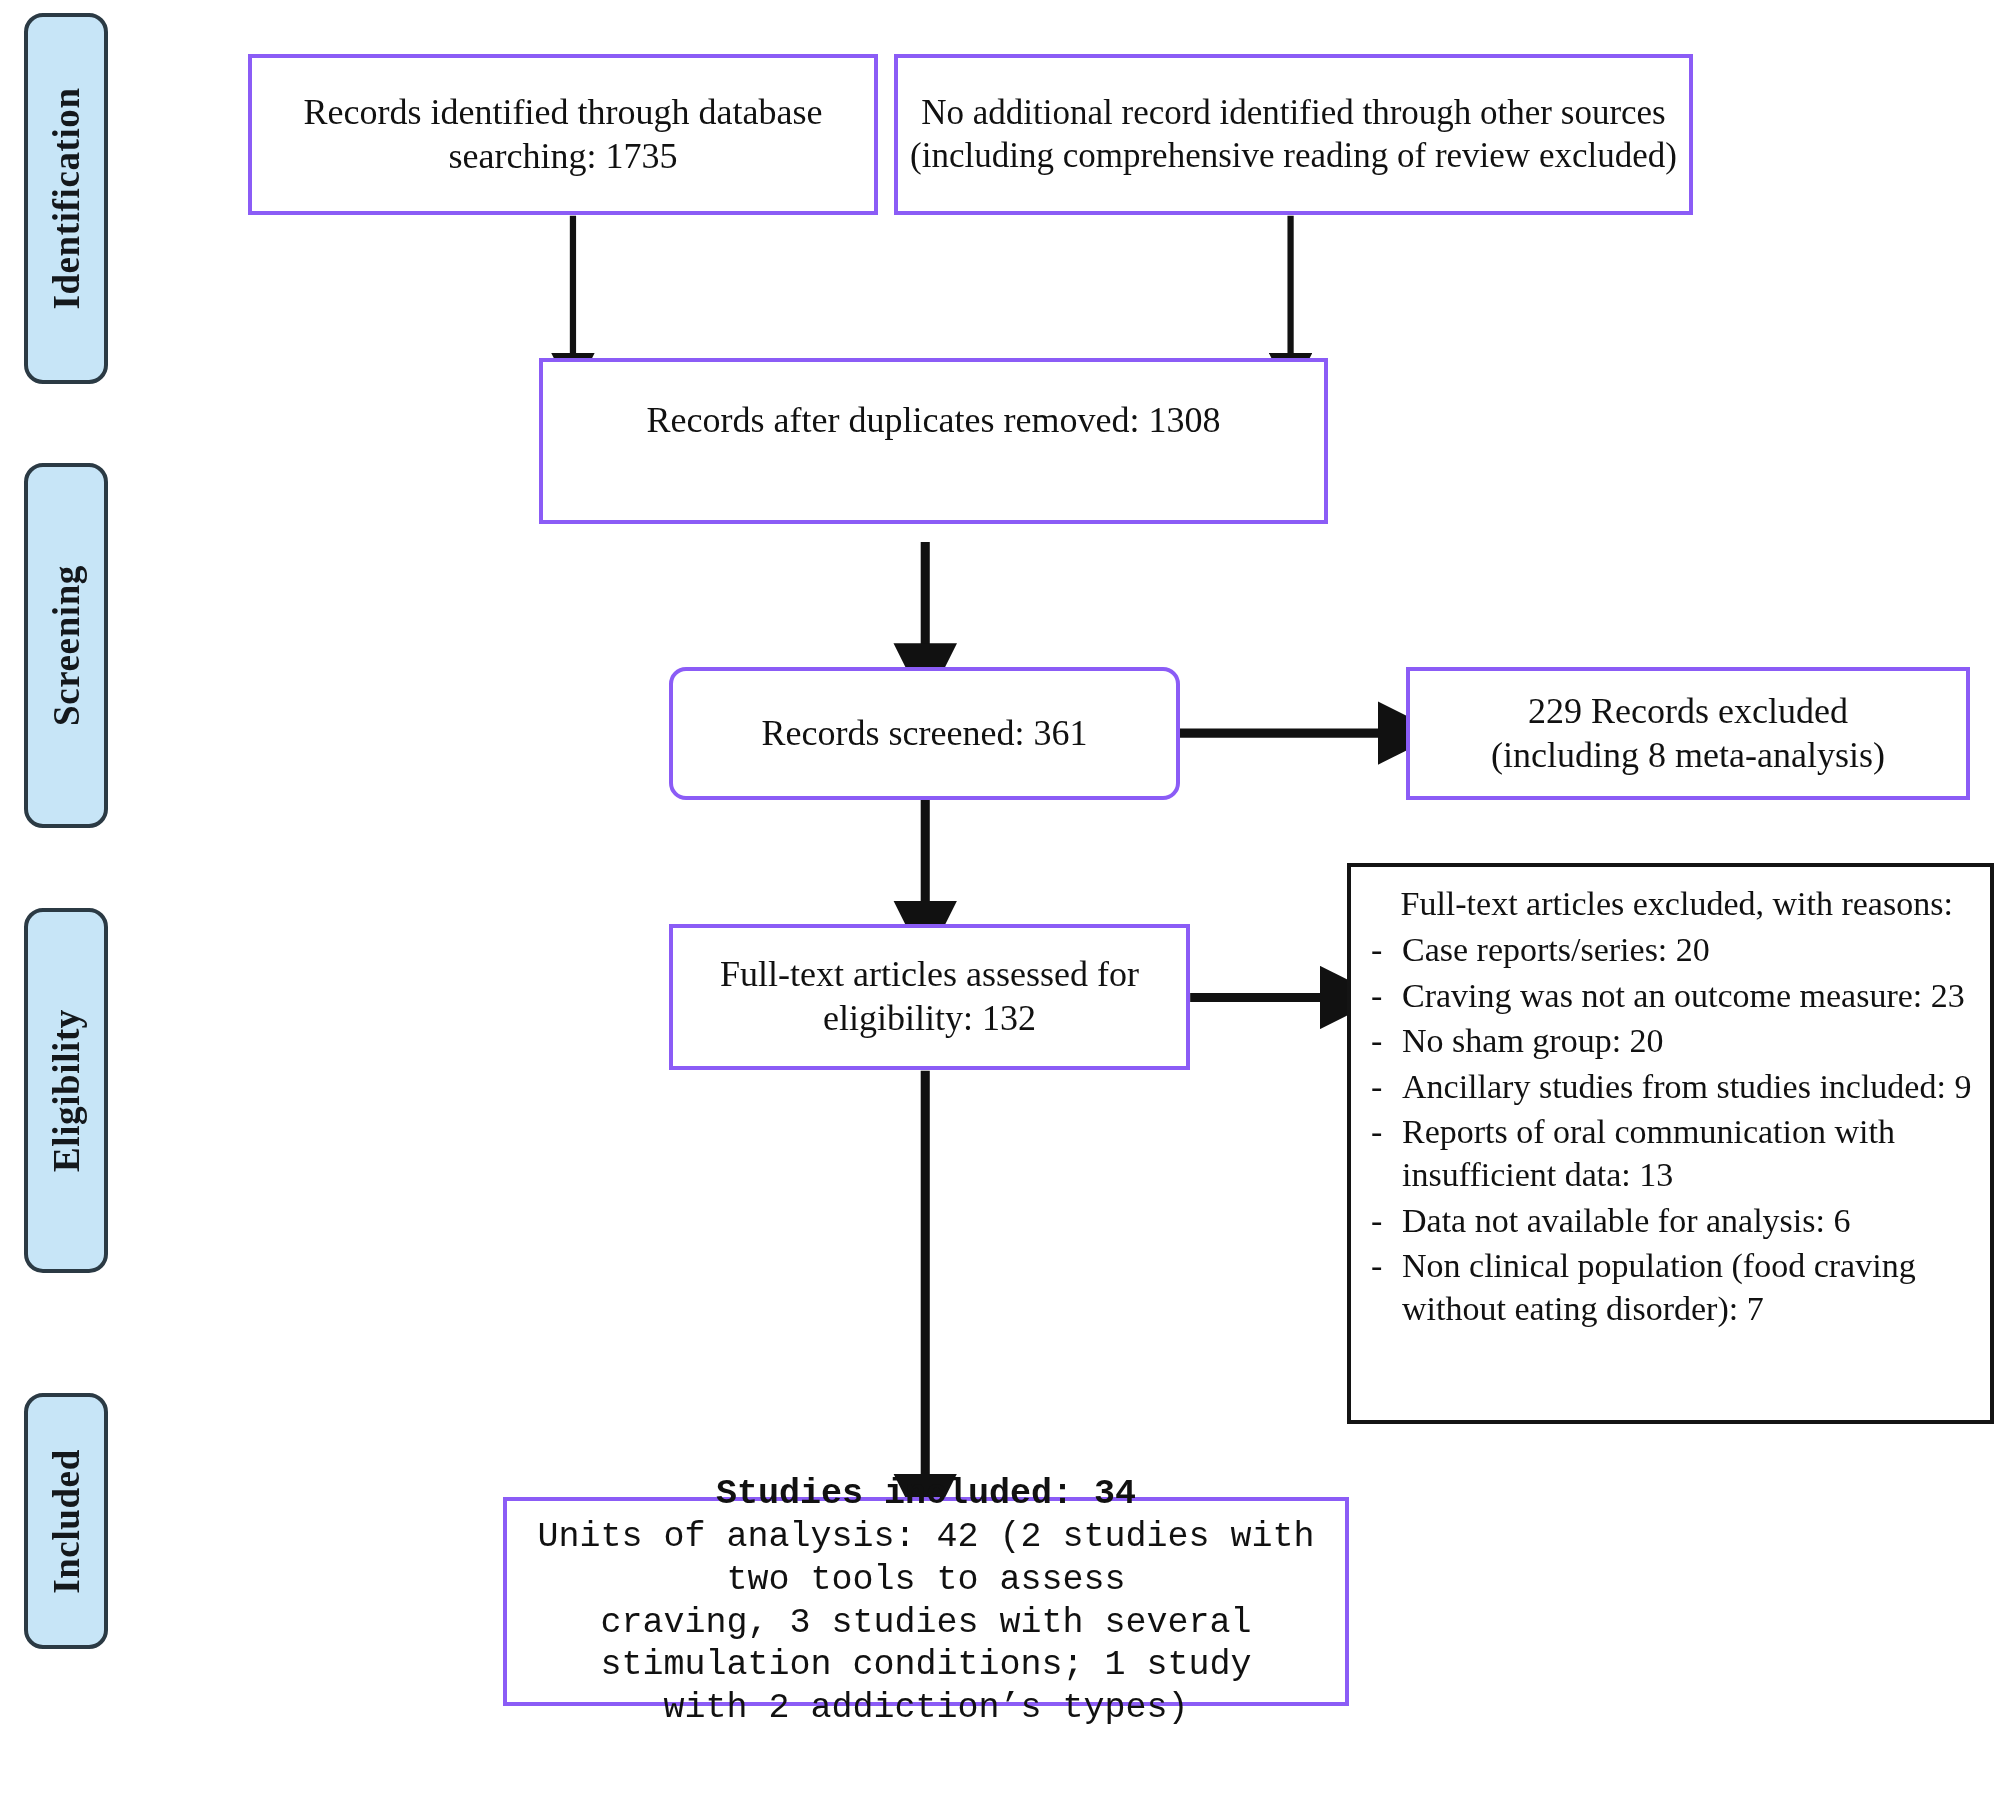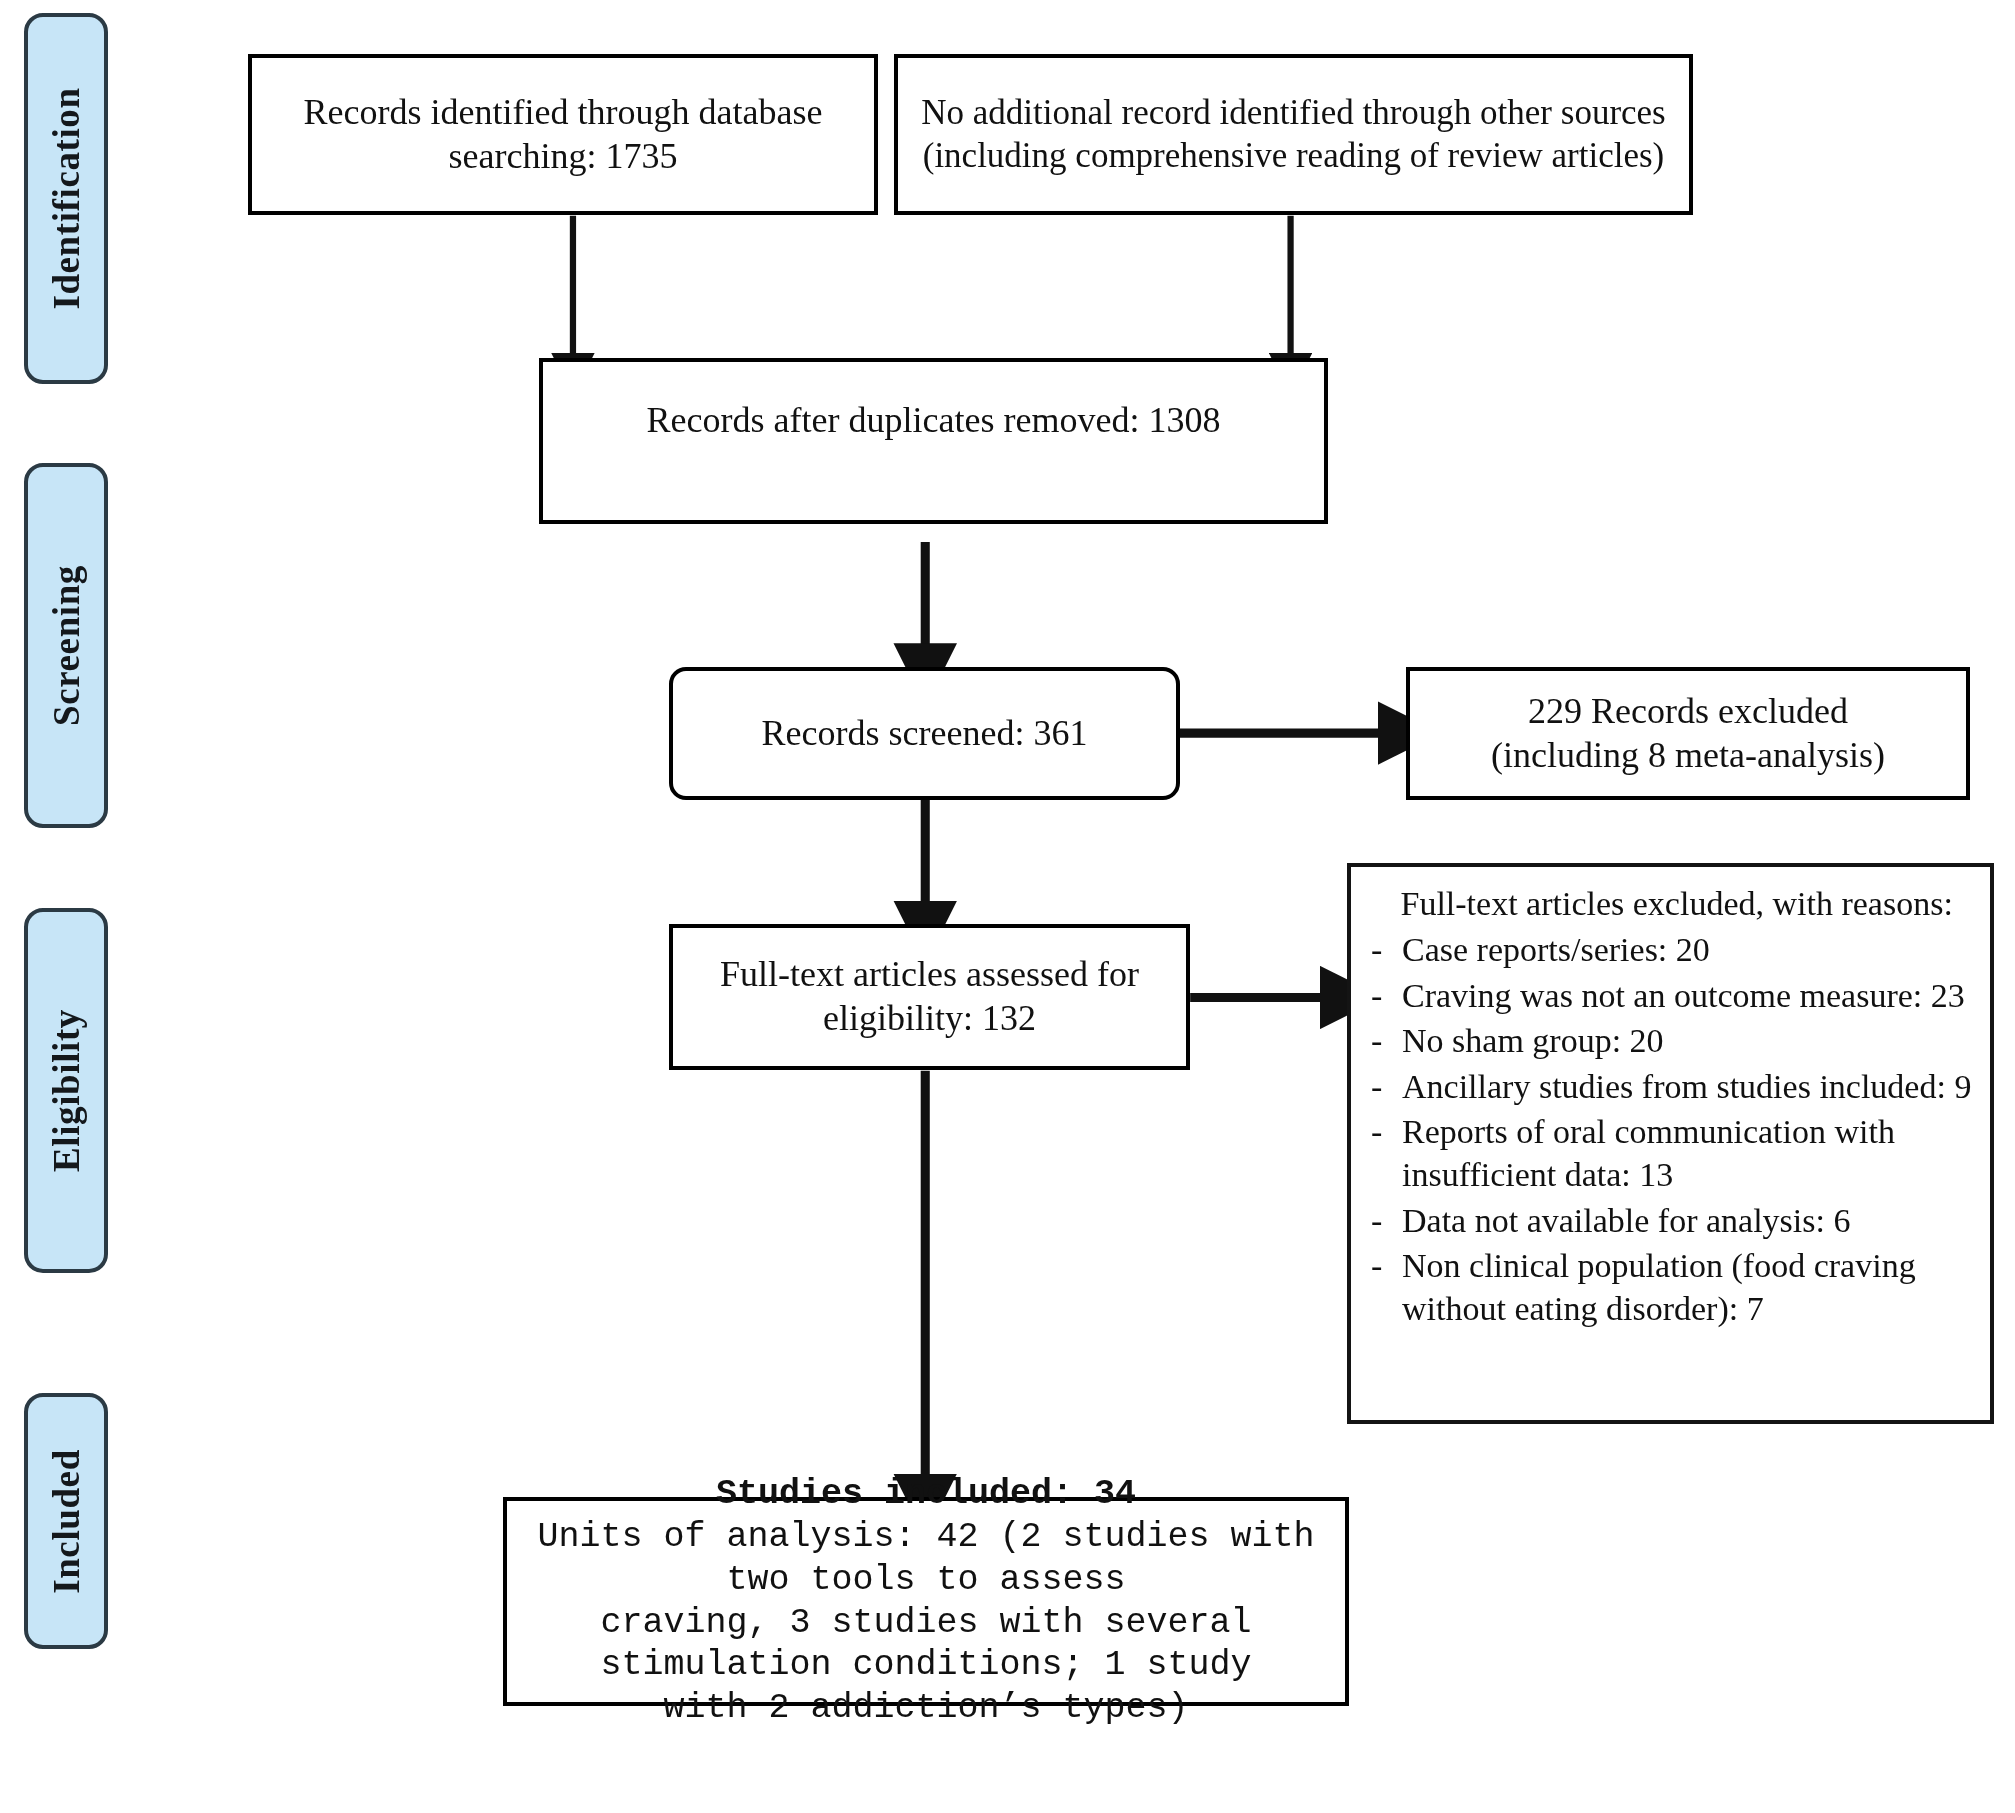--- a/index.html
+++ b/index.html
@@ -35,21 +35,21 @@
     font-size: 37px;
     letter-spacing: 0.6px;
     color: #14181c;
     font-family: "Liberation Serif", "DejaVu Serif", serif;
   }
 
   
   .flow-box {
     position: absolute;
     background: #ffffff;
-    border: 4px solid #000000;
+    border: 4px solid #8b5cf6;
     box-sizing: border-box;
     display: flex;
     align-items: center;
     justify-content: center;
     text-align: center;
     color: #111111;
     font-size: 36px;
     line-height: 1.22;
     padding: 5.7px 9px;
   }
@@ -144,21 +144,21 @@
   <div class="flow-box" style="left:248px; top:54px; width:630px; height:161px;">
     <div class="inner">
       <span class="line">Records identified through database</span>
       <span class="line">searching: 1735</span>
     </div>
   </div>
 
   <div class="flow-box" style="left:894px; top:54px; width:799px; height:161px; font-size:35px;">
     <div class="inner">
       <span class="line">No additional record identified through other sources</span>
-      <span class="line">(including comprehensive reading of review articles)</span>
+      <span class="line">(including comprehensive reading of review excluded)</span>
     </div>
   </div>
 
   <div class="flow-box" style="left:539px; top:358px; width:789px; height:166px;">
     <div class="inner" style="margin-top:-41px;">
       <span class="line">Records after duplicates removed: 1308</span>
     </div>
   </div>
 
   <div class="flow-box" style="left:669px; top:667px; width:511px; height:133px;border-radius:17px;">

